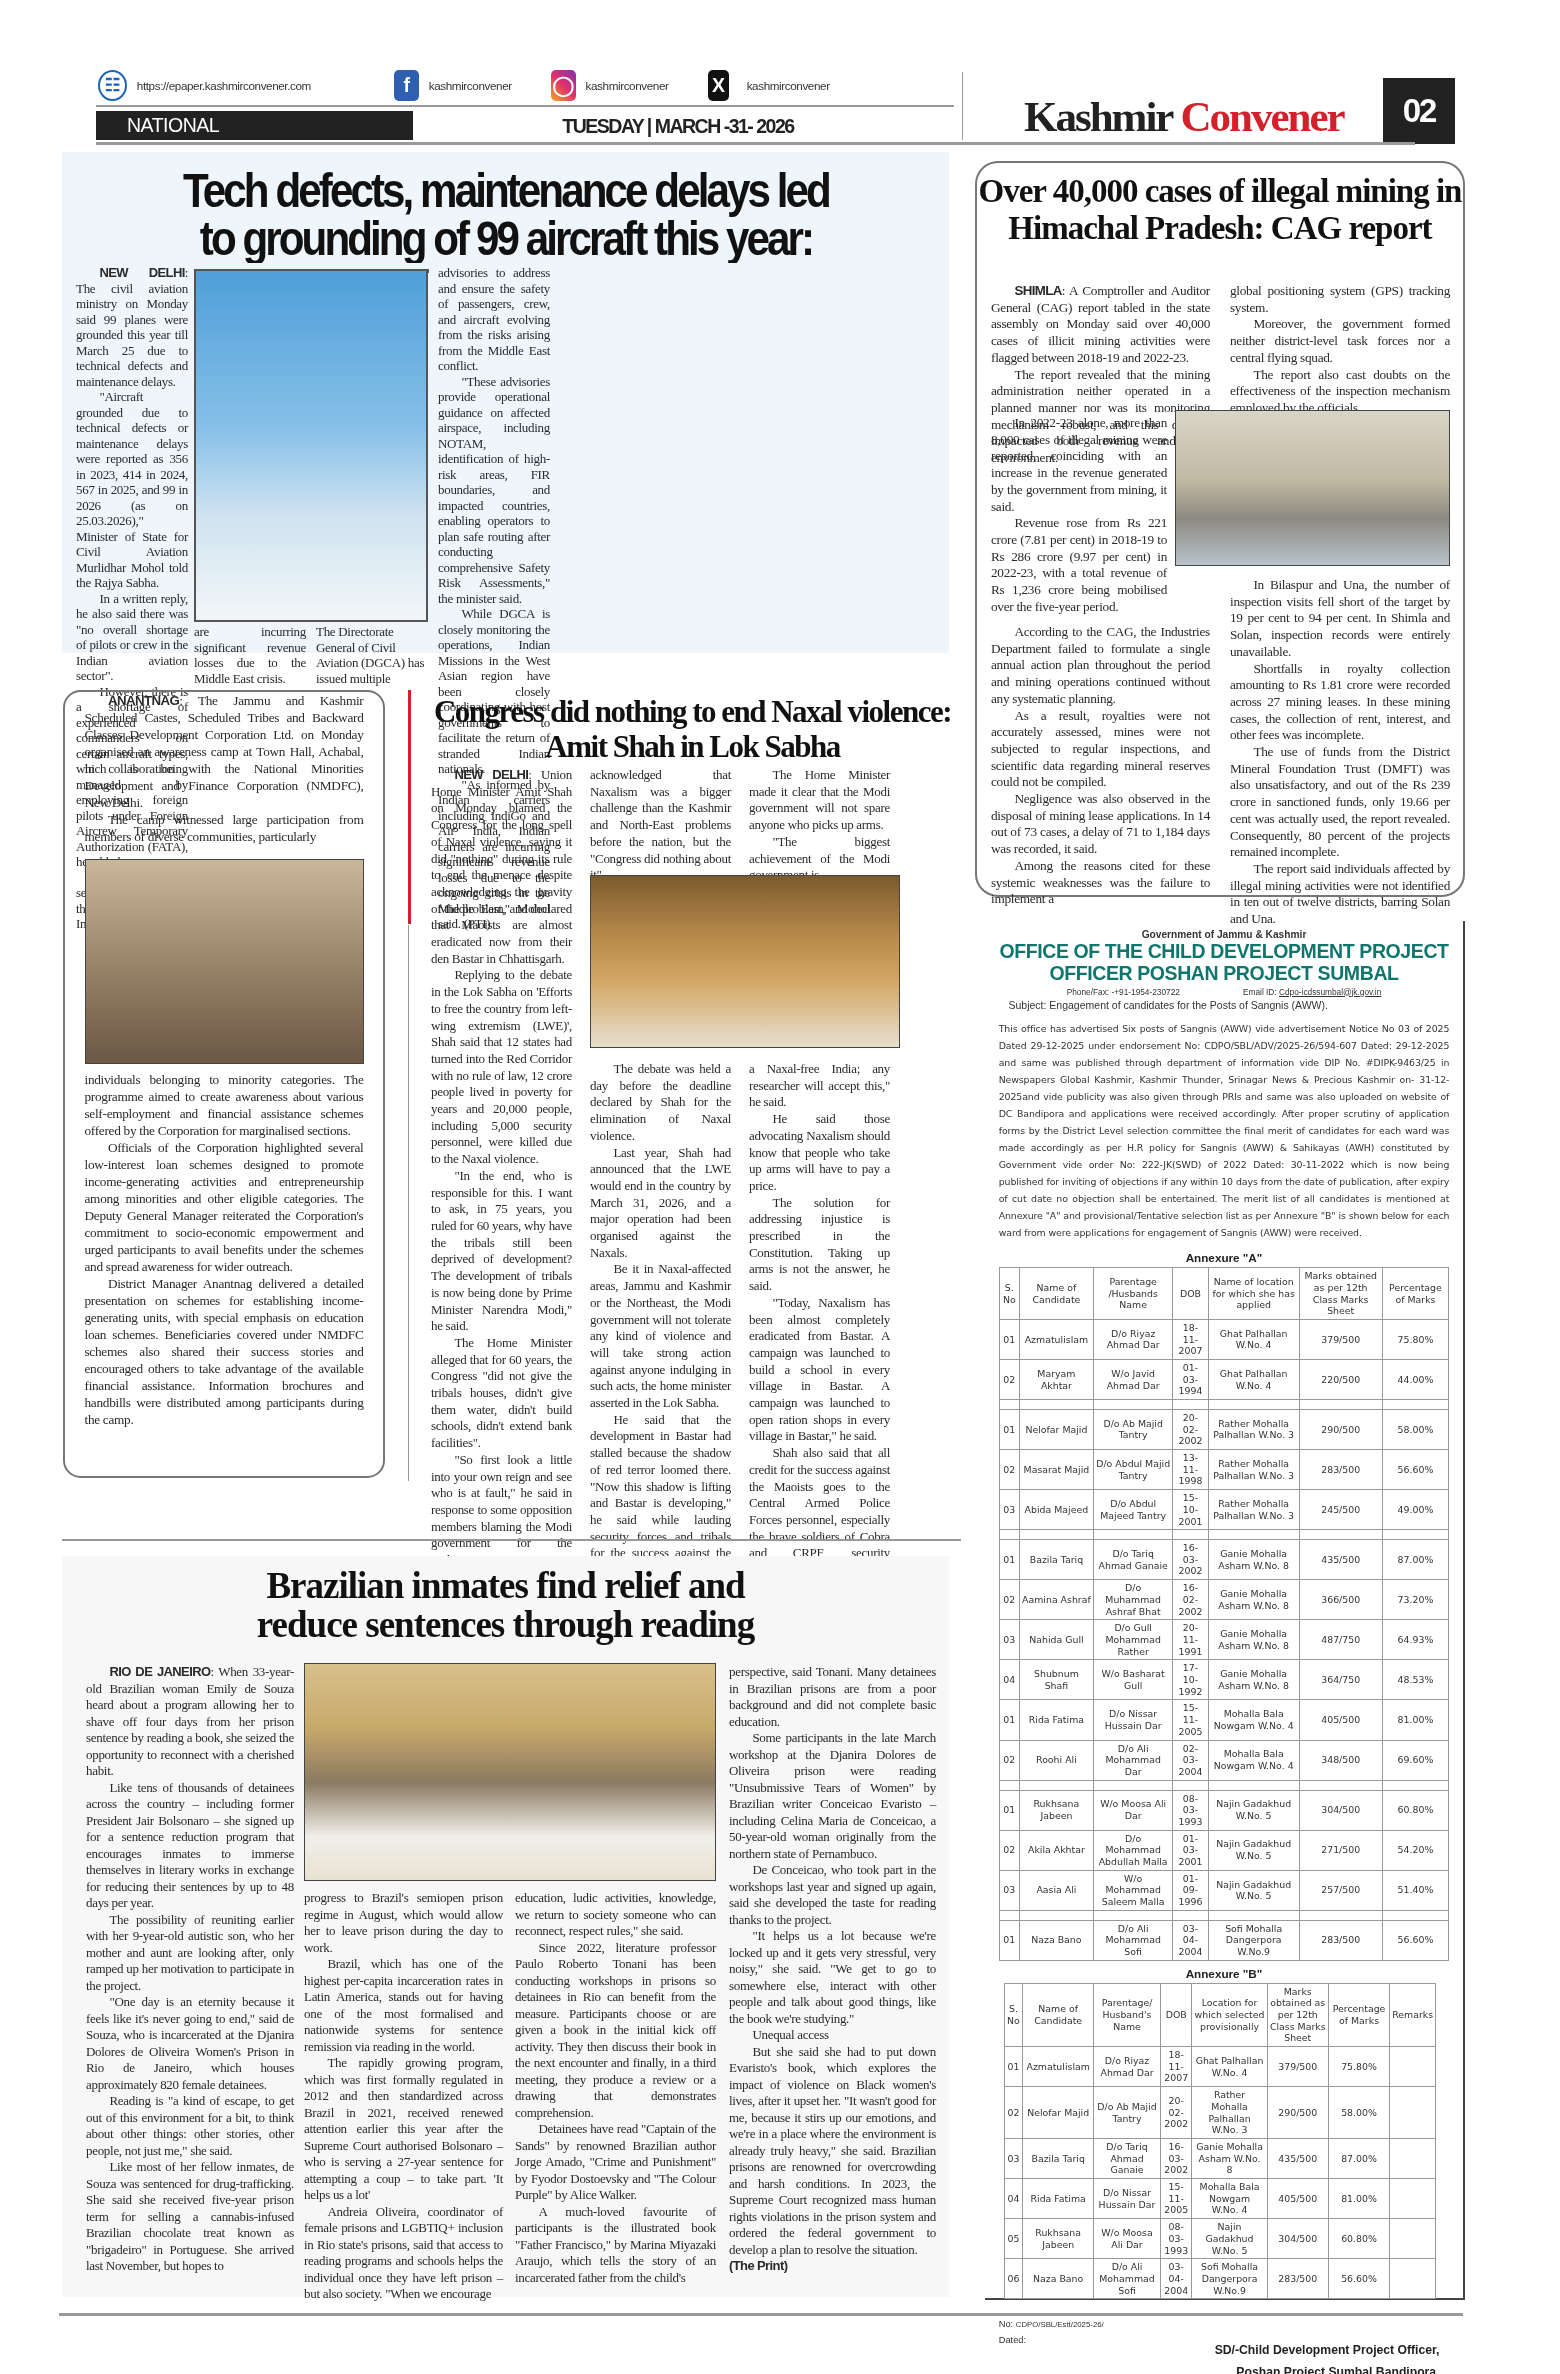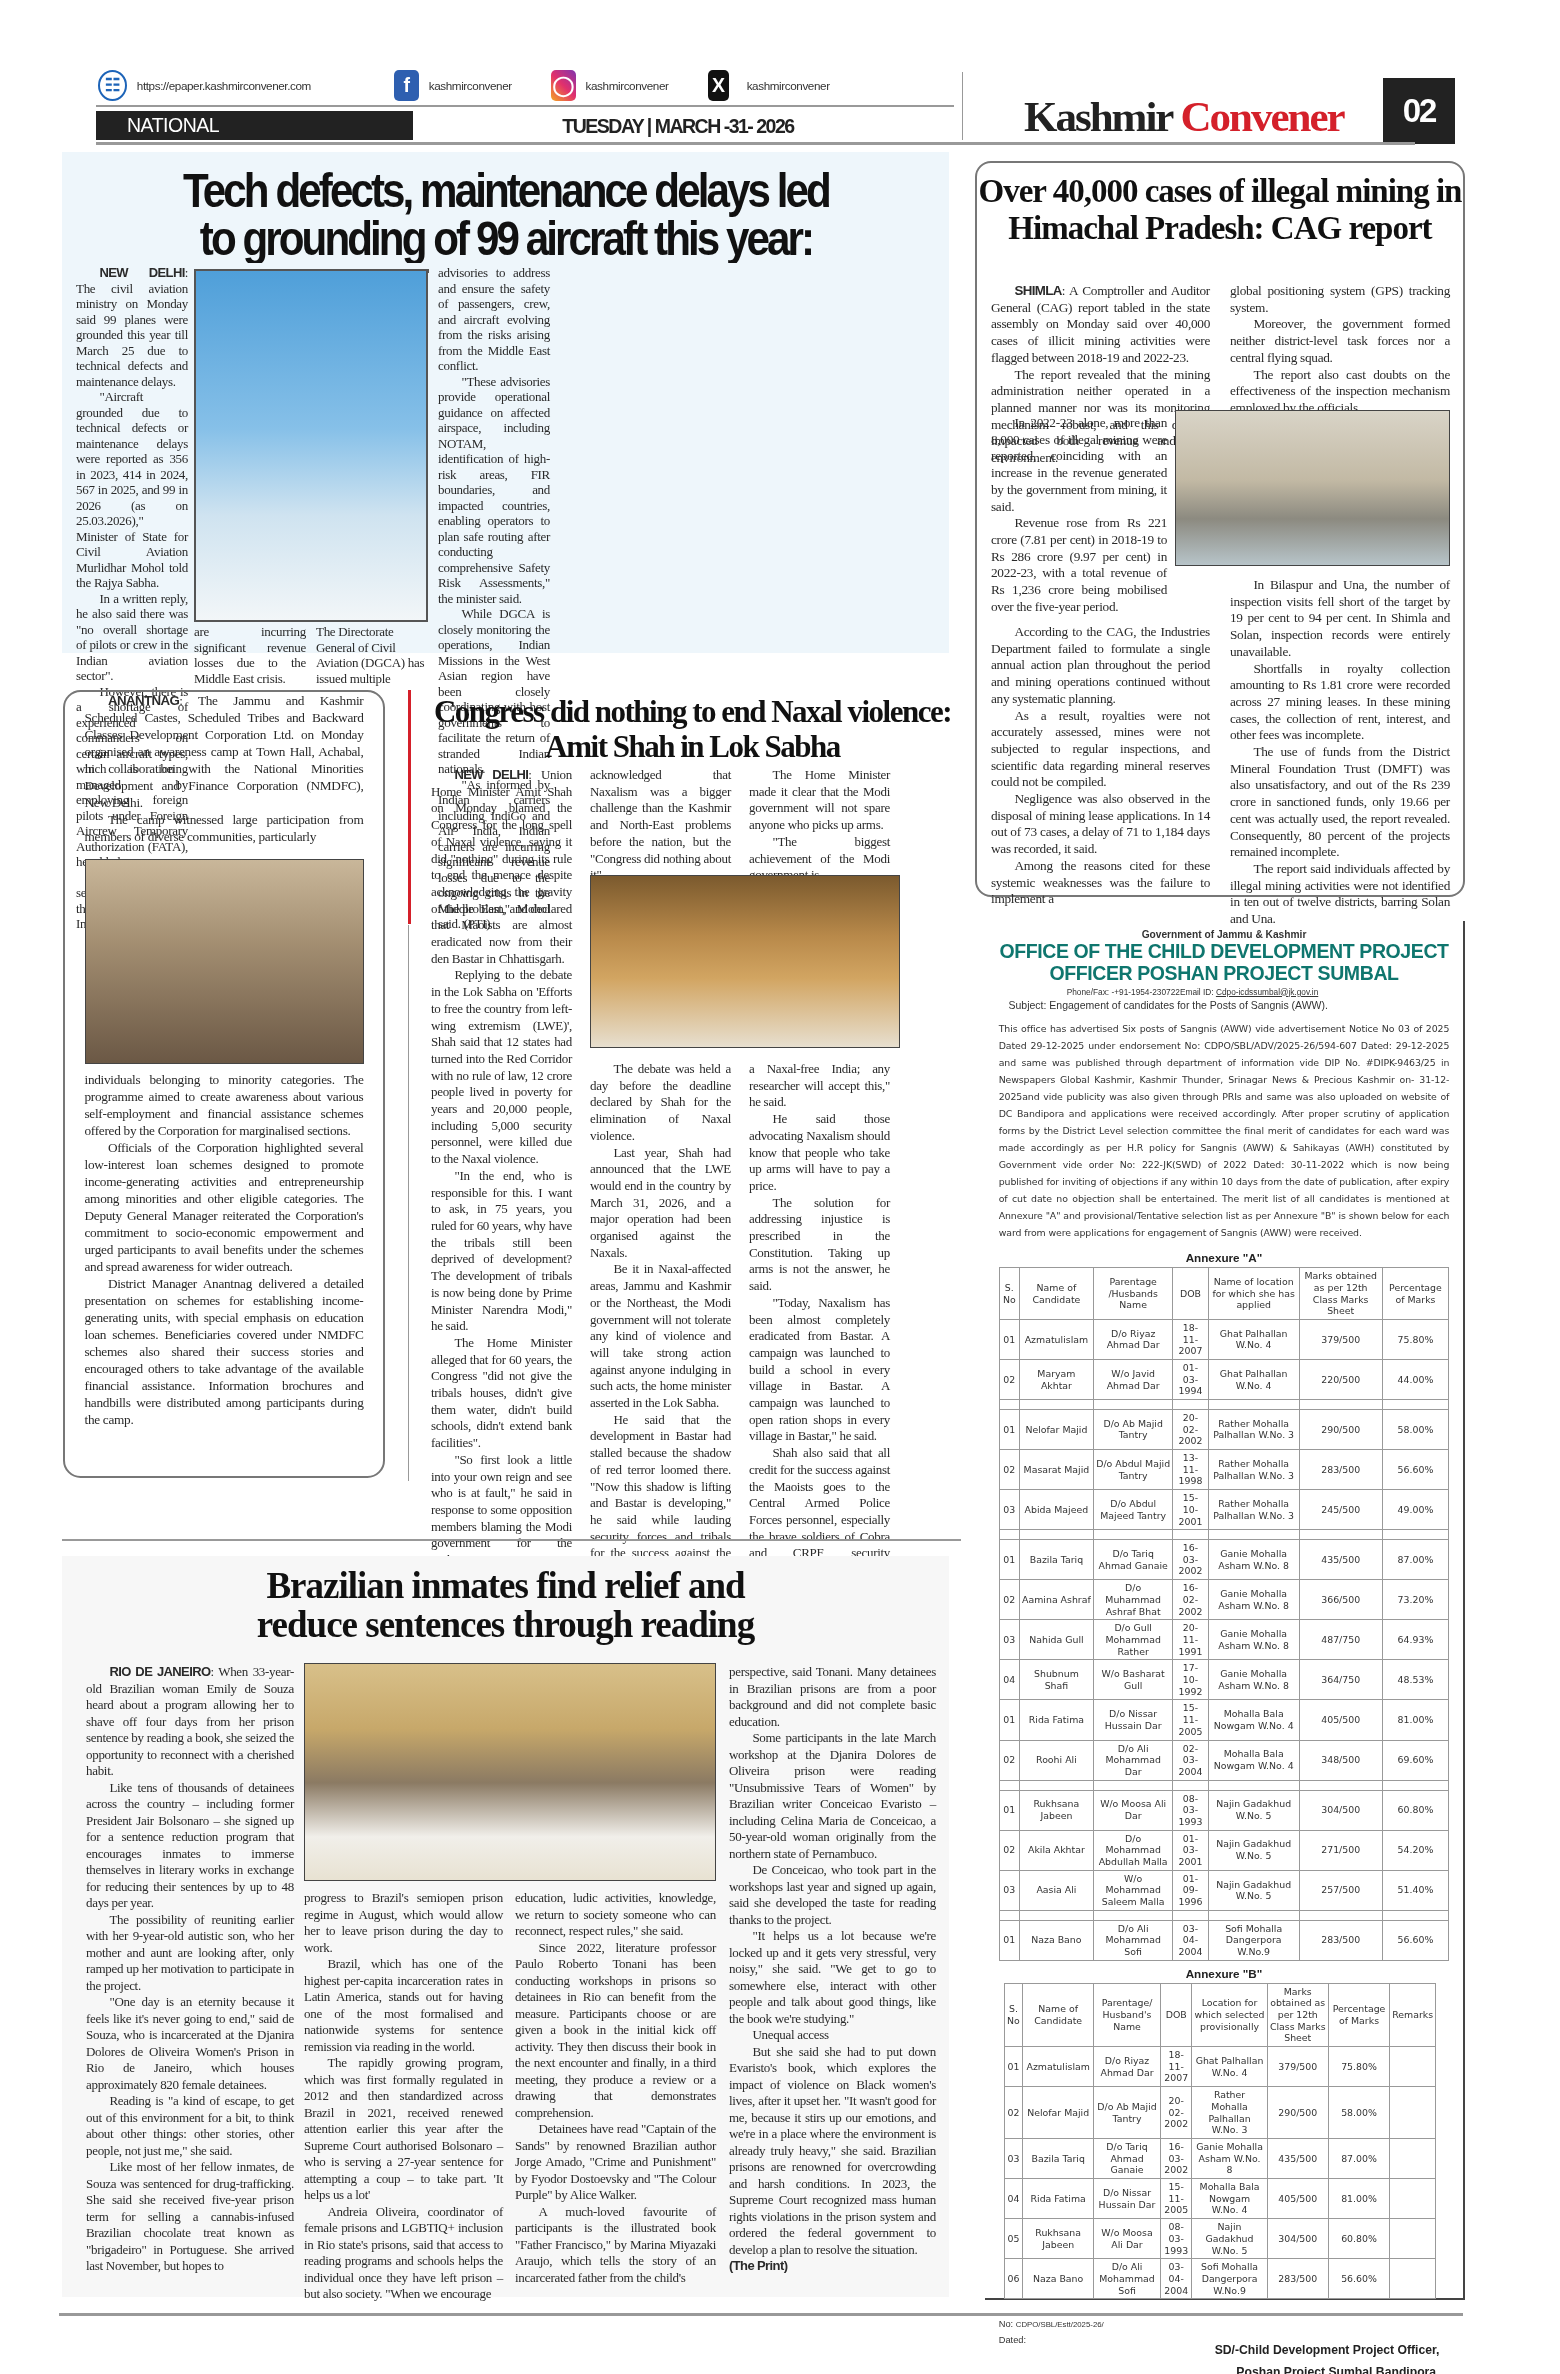--- a/index.html
+++ b/index.html
@@ -86,21 +86,21 @@
 <div class="abs body-text" style="top:624px;left:316px;width:112px;text-align:left">
   <div>The Directorate General of Civil Aviation (DGCA) has issued multiple</div>
 </div>
 <div class="abs body-text" style="top:265px;left:438px;width:112px">
   <p style="text-indent:0">advisories to address and ensure the safety of passengers, crew, and aircraft evolving from the risks arising from the Middle East conflict.</p>
   <p>"These advisories provide operational guidance on affected airspace, including NOTAM, identification of high-risk areas, FIR boundaries, and impacted countries, enabling operators to plan safe routing after conducting comprehensive Safety Risk Assessments," the minister said.</p>
   <p>While DGCA is closely monitoring the operations, Indian Missions in the West Asian region have been closely coordinating with host governments to facilitate the return of stranded Indian nationals.</p>
   <p>"As informed by Indian carriers including IndiGo and Air India, Indian carriers are incurring significant revenue losses due to the ongoing crisis in the Middle East," Mohol said. (PTI)</p>
 </div>
 
-<div class="abs rbox" style="top:161px;left:975px;width:490px;height:736px;border-radius:16px">
+<div class="abs rbox" style="top:161px;left:975px;width:490px;height:736px;border-radius:23px">
   <h2 class="serif-head" style="font-size:33px;line-height:37px;margin-top:9.8px">Over 40,000 cases of illegal mining in Himachal Pradesh: CAG report</h2>
 </div>
 
 <div class="abs rbox" style="top:690px;left:63px;width:322px;height:788px;border-radius:17.6px">
   <div class="body-text" style="padding:0 19.5px;font-size:13.3px;line-height:17px">
     <p><b>ANANTNAG</b><span>: The Jammu and Kashmir Scheduled Castes, Scheduled Tribes and Backward Classes Development Corporation Ltd. on Monday organised an awareness camp at Town Hall, Achabal, in collaboration with the National Minorities Development and Finance Corporation (NMDFC), New Delhi.</span></p>
     <p>The camp witnessed large participation from members of diverse communities, particularly</p>
   </div>
   <div class="photo" style="margin:13.7px 19.5px 7.8px;height:205px;background:linear-gradient(180deg,#c9b79a 0%,#a48f72 40%,#6b5845 100%)"></div>
   <div class="body-text" style="padding:0 19.5px;font-size:13.3px;line-height:17px">
@@ -180,21 +180,21 @@
   <p style="text-indent:0"><b>(The Print)</b></p>
 </div>
 <div class="abs" style="top:2313px;left:59px;width:1404px;height:2.9px;background:#999"></div>
 
 <div class="abs" style="top:921px;left:985px;width:480px;height:1379px;border:2px solid #444;border-top:none;border-left:none;padding:7.8px 13.7px 0 13.7px">
   <div style="text-align:center;font-weight:bold;font-size:10.2px;color:#333">Government of Jammu &amp; Kashmir</div>
   <div style="text-align:center;font-weight:bold;font-size:19.5px;line-height:22.4px;letter-spacing:-0.4px;color:#0f766e">
     <div>OFFICE OF THE CHILD DEVELOPMENT PROJECT</div>
     <div>OFFICER POSHAN PROJECT SUMBAL</div>
   </div>
-  <div style="display:flex;justify-content:flex-start;font-size:8.3px;color:#333;padding:2px 68px">
+  <div style="display:flex;justify-content:space-between;font-size:8.3px;color:#333;padding:2px 68px">
     <span>Phone/Fax: -+91-1954-230722</span>
     <span><span>Email ID:</span> <u>Cdpo-icdssumbal@jk.gov.in</u></span>
   </div>
   <div style="font-size:10.5px;color:#333;padding-left:9.8px;margin-bottom:9.8px">Subject: Engagement of candidates for the Posts of Sangnis (AWW).</div>
   <div class="notice-p">This office has advertised Six posts of Sangnis (AWW) vide advertisement Notice No 03 of 2025 Dated 29-12-2025 under endorsement No: CDPO/SBL/ADV/2025-26/594-607 Dated: 29-12-2025 and same was published through department of information vide DIP No. #DIPK-9463/25 in Newspapers Global Kashmir, Kashmir Thunder, Srinagar News &amp; Precious Kashmir on- 31-12-2025and vide publicity was also given through PRIs and same was also uploaded on website of DC Bandipora and applications were received accordingly. After proper scrutiny of application forms by the District Level selection committee the final merit of candidates for each ward was made accordingly as per H.R policy for Sangnis (AWW) &amp; Sahikayas (AWH) constituted by Government vide order No: 222-JK(SWD) of 2022 Dated: 30-11-2022 which is now being published for inviting of objections if any within 10 days from the date of publication, after expiry of cut date no objection shall be entertained. The merit list of all candidates is mentioned at Annexure "A" and provisional/Tentative selection list as per Annexure "B" is shown below for each ward from were applications for engagement of Sangnis (AWW) were received.</div>
   <div style="text-align:center;font-weight:bold;font-size:11.7px;margin:9.8px 0 2.9px">Annexure "A"</div>
   <table class="ann" id="annA">
       <tbody>
         <tr>
           <th>S. No</th>

